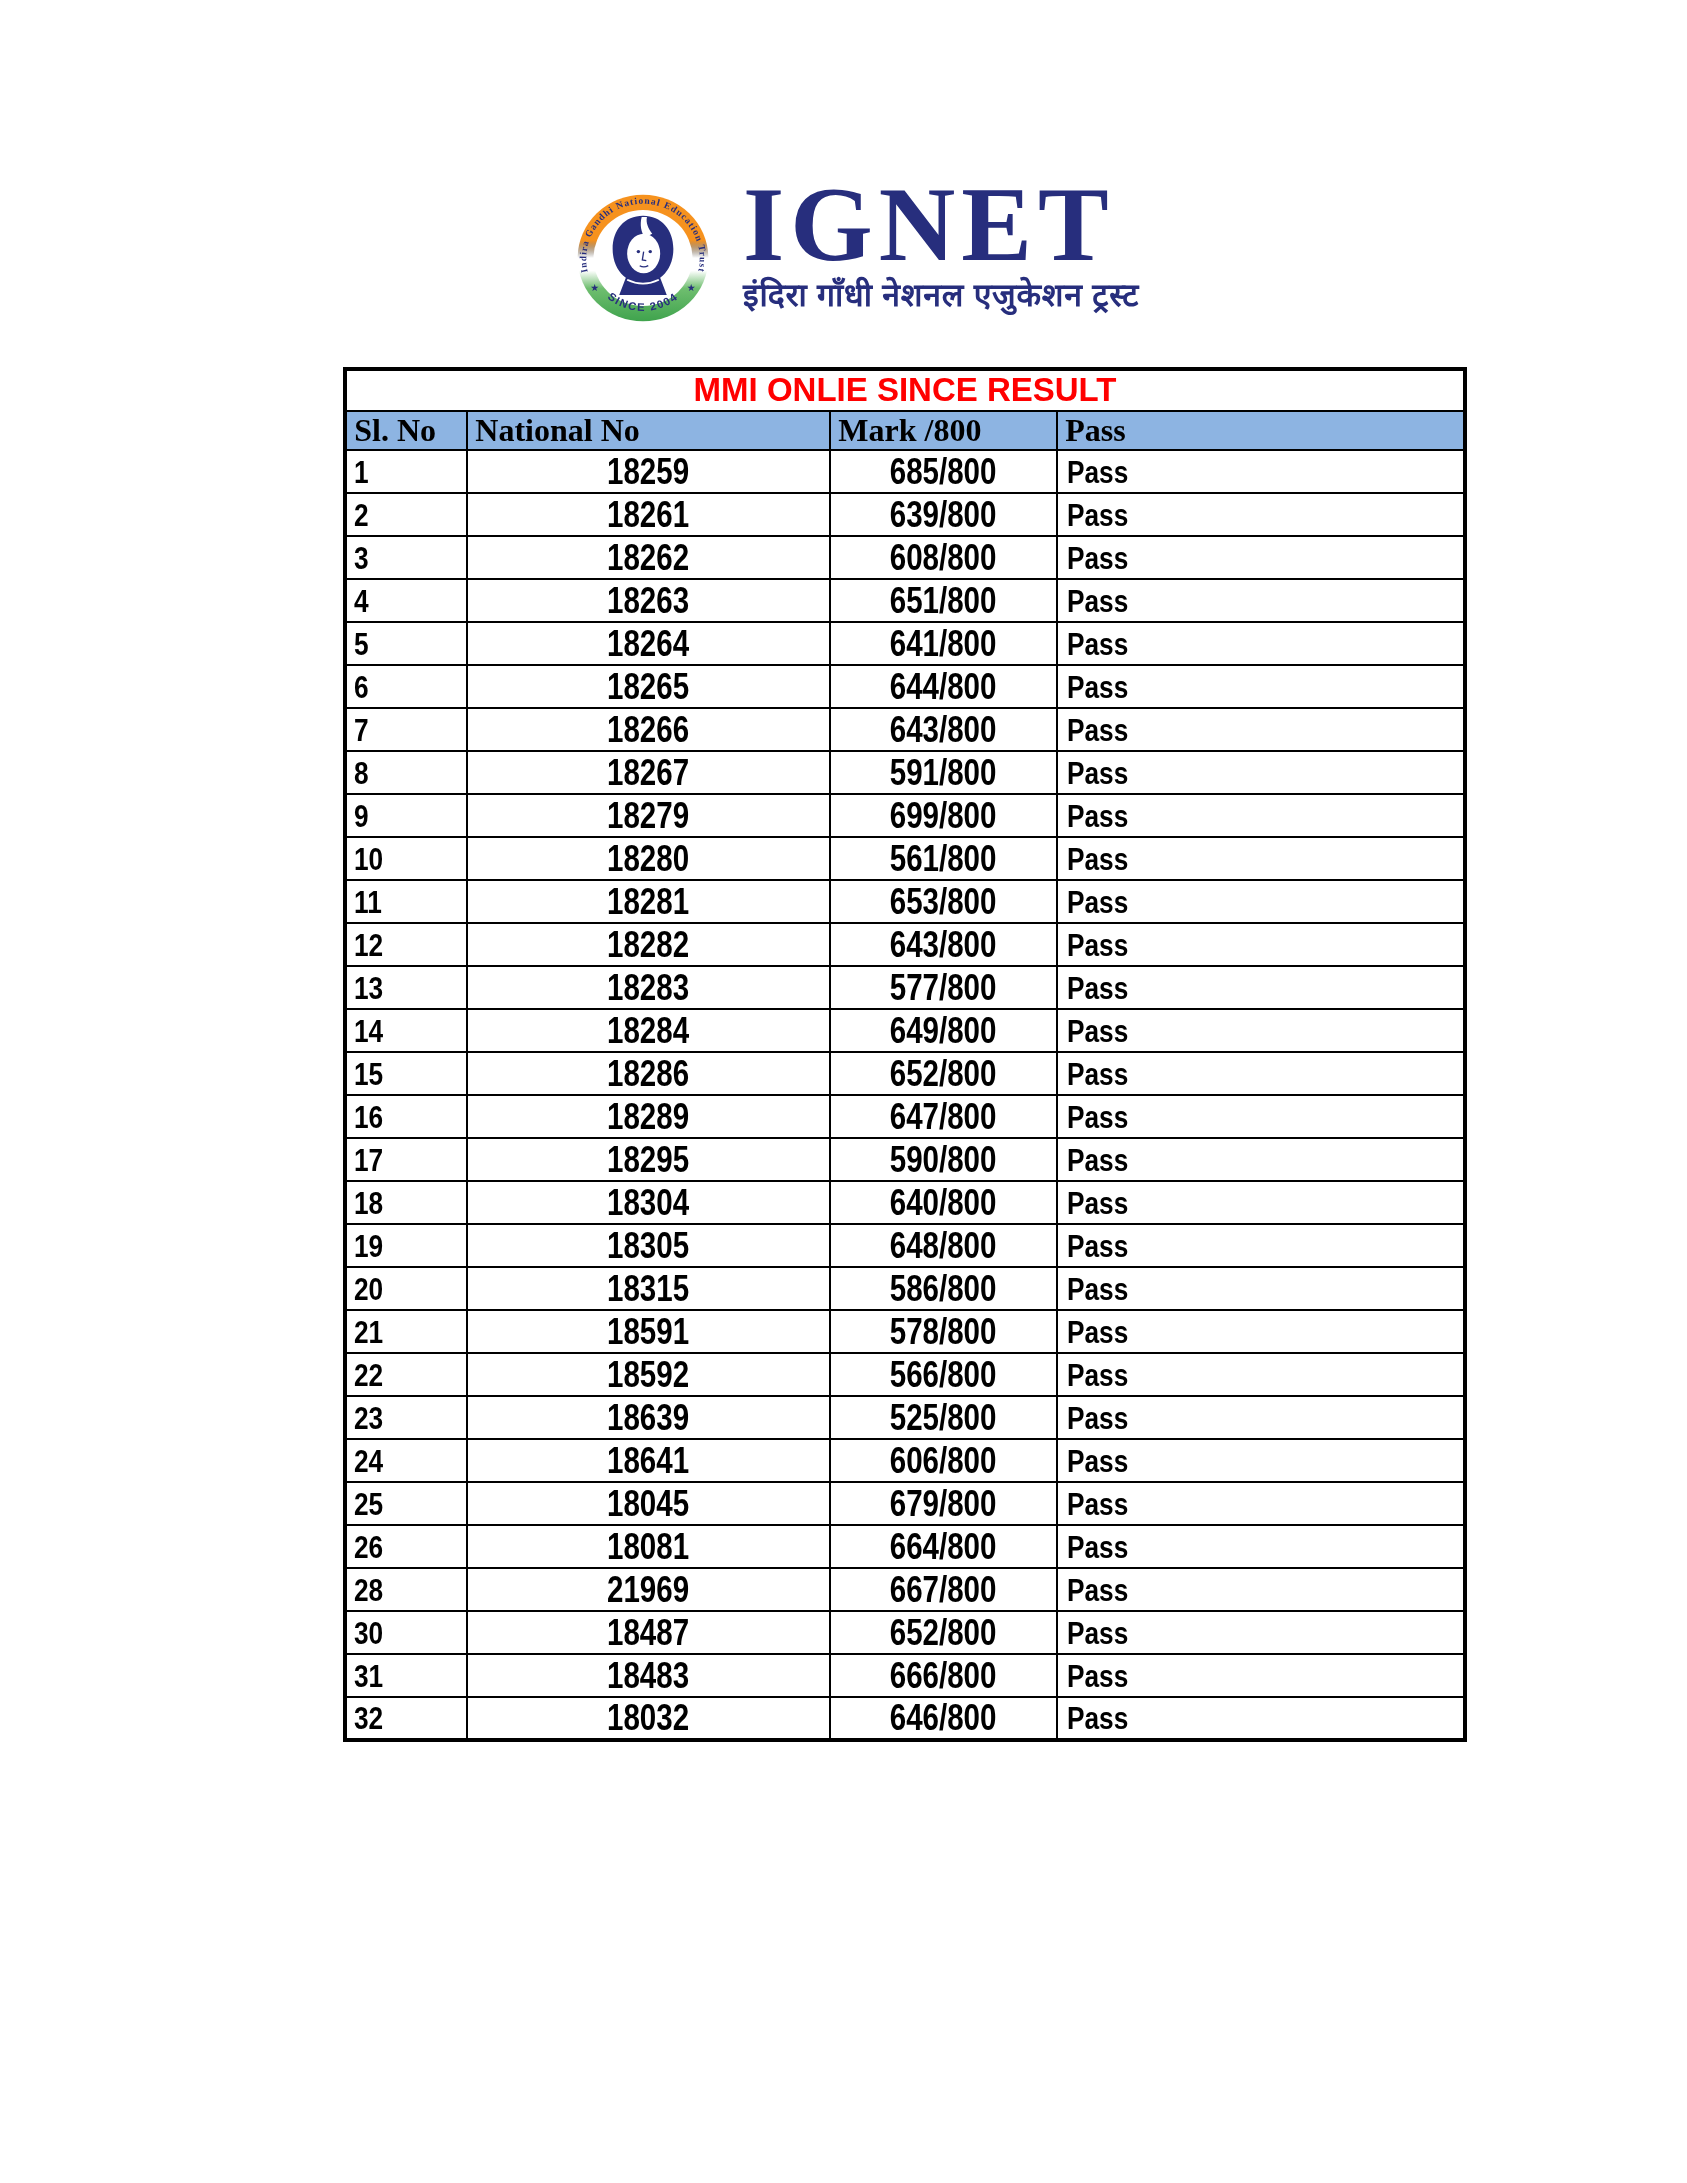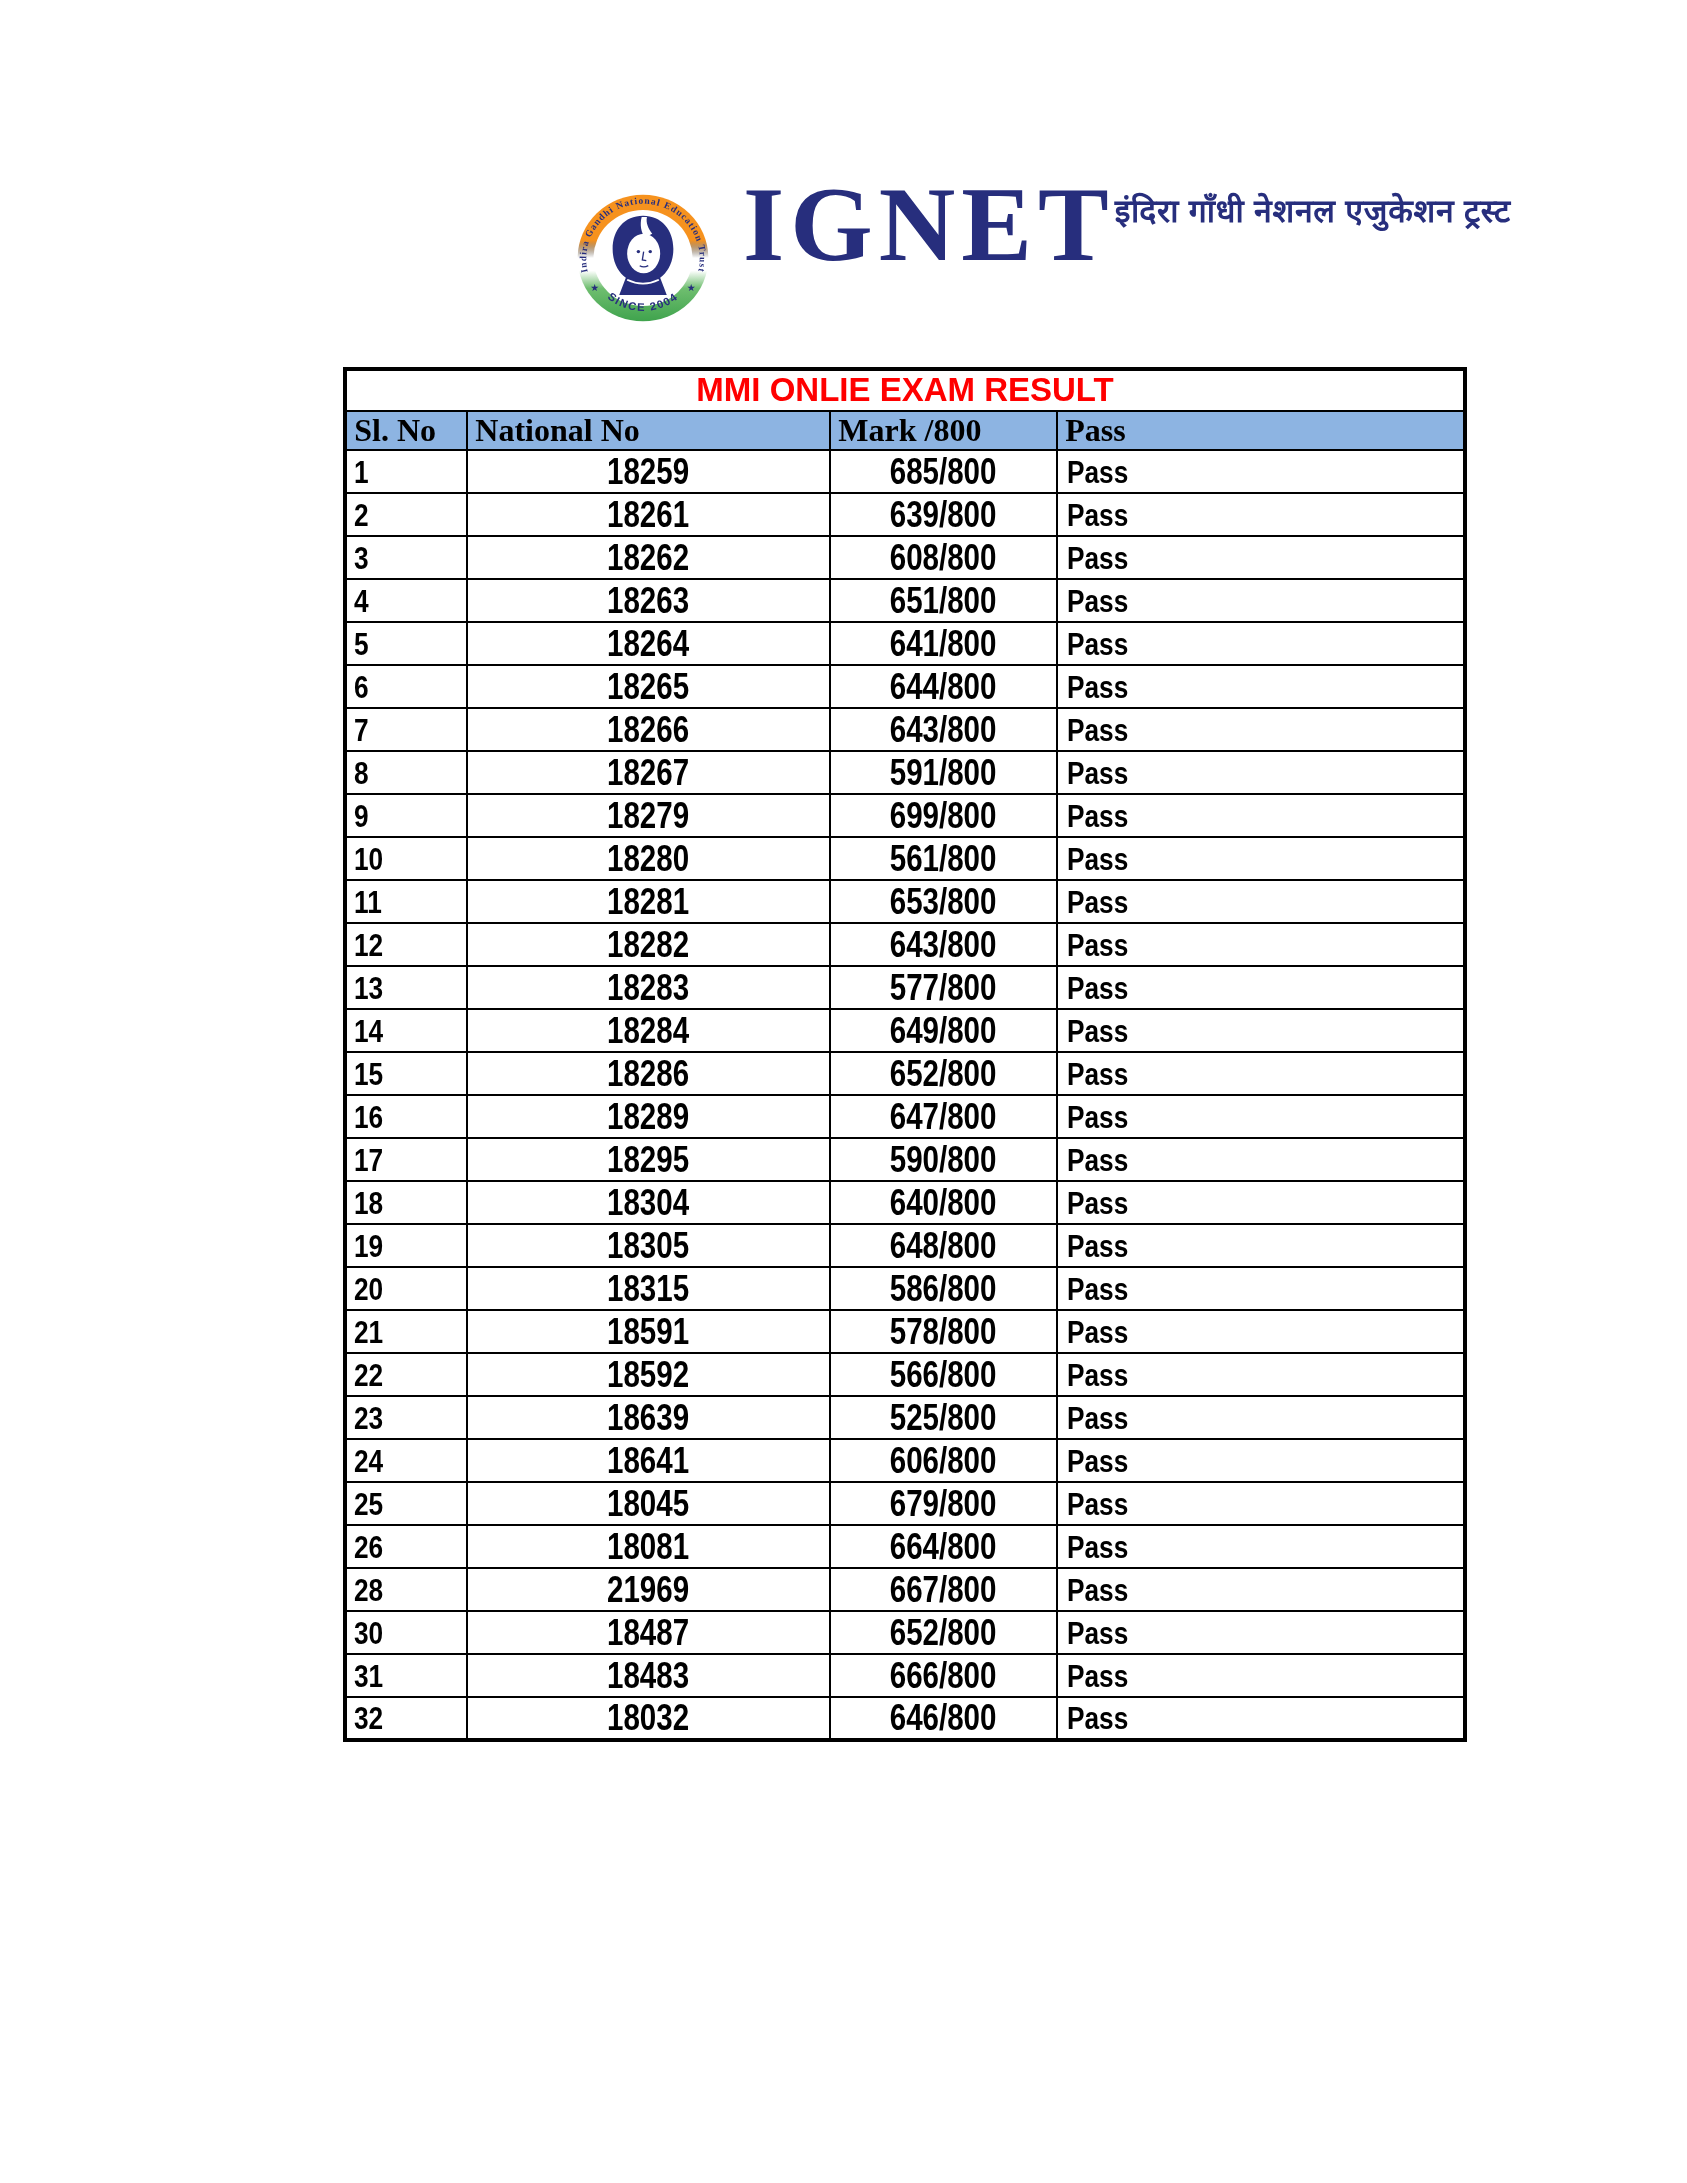--- a/index.html
+++ b/index.html
@@ -17,21 +17,21 @@
     position:relative;
     font-family:"Liberation Sans",sans-serif;
   }
 
   
   .logo-wrap{
     position:absolute;left:577px;top:194px;
     display:flex;align-items:flex-start;
   }
   .badge{width:132px;height:128px;flex:0 0 auto;}
-  .logo-textcol{margin-left:34px;display:flex;flex-direction:row;}
+  .logo-textcol{margin-left:34px;display:flex;flex-direction:column;}
   .acronym{
     font-family:"Liberation Serif",serif;
     font-weight:bold;
     color:var(--navy);
     font-size:106px;
     line-height:1;
     letter-spacing:6px;
     margin-top:-22.5px;
     white-space:nowrap;
   }
@@ -159,21 +159,21 @@
 
 <table class="results">
   <colgroup>
     <col style="width:122px">
     <col style="width:363px">
     <col style="width:227px">
     <col style="width:408px">
   </colgroup>
   <thead>
     <tr class="title-row">
-      <td colspan="4">MMI ONLIE EXAM RESULT</td>
+      <td colspan="4">MMI ONLIE SINCE RESULT</td>
     </tr>
     <tr class="header-row">
       <th>Sl. No</th>
       <th>National No</th>
       <th>Mark /800</th>
       <th>Pass</th>
     </tr>
   </thead>
   <tbody>
   <tr>

